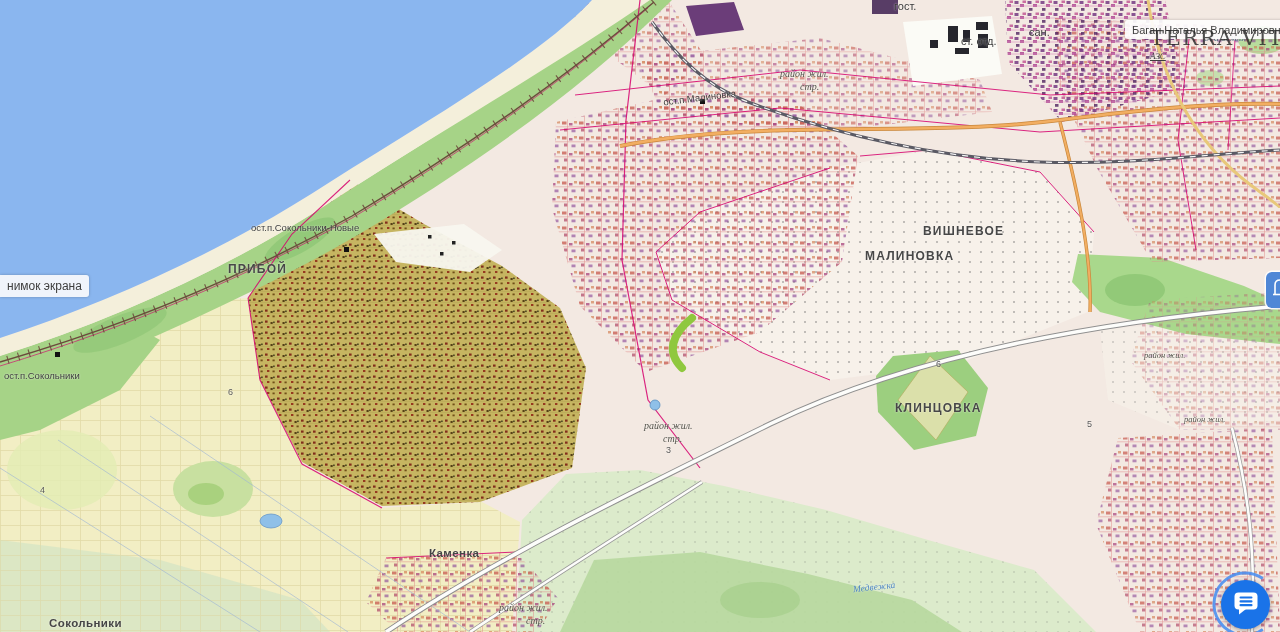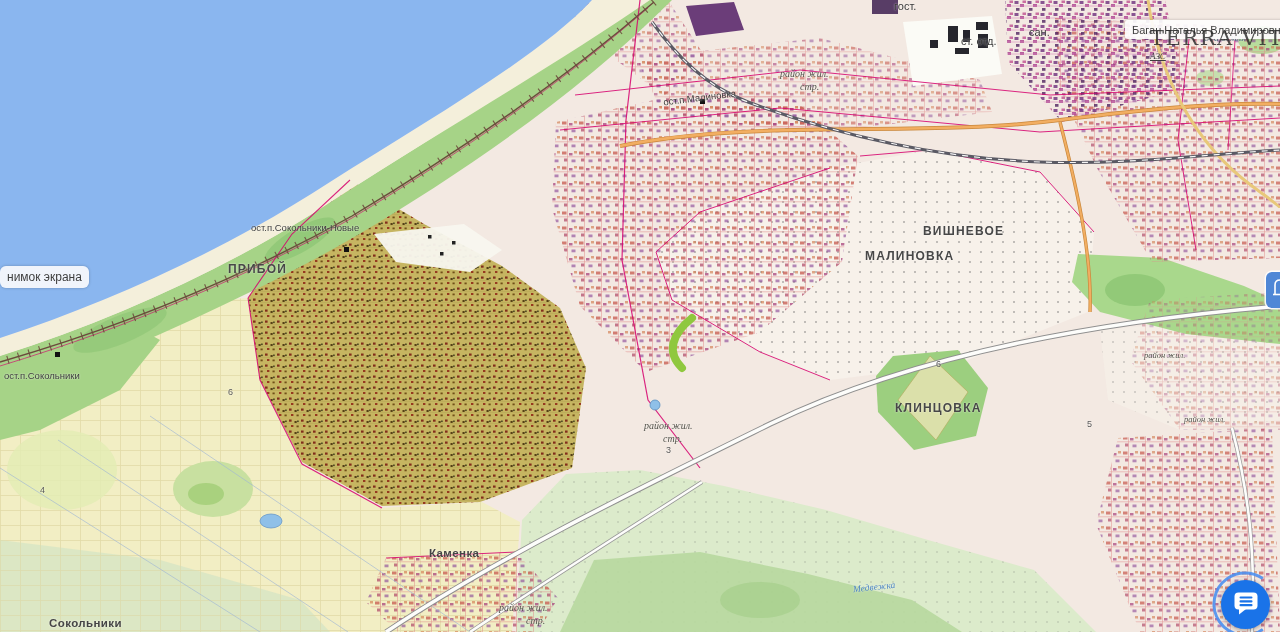--- a/index.html
+++ b/index.html
@@ -20,21 +20,21 @@
   .tiny-i{font-family:"Liberation Serif",serif;font-style:italic;font-size:9px;color:#3f3f3f;text-decoration:underline;}
   .hydro{font-family:"Liberation Serif",serif;font-style:italic;font-size:9.5px;color:#4e86c2;}
   .geo{font-family:"Liberation Serif",serif;font-style:italic;font-size:10.5px;color:#5c7387;}
   .num{font-size:9px;color:#5a5a5a;}
   
   .tooltip{
     position:absolute;background:rgba(248,250,252,.92);color:#3f3f3f;
     font-size:12px;padding:4px 7px;box-shadow:0 0 3px rgba(0,0,0,.25);
     border-radius:3px;white-space:nowrap;z-index:20;
   }
-  #screenshot-tooltip{left:0;top:266px;border-top-left-radius:0;border-bottom-left-radius:0;border-radius:6px;}
+  #screenshot-tooltip{left:0;top:275px;border-top-left-radius:0;border-bottom-left-radius:0;}
   #owner-tooltip{
     left:1125px;top:20px;width:146px;height:11px;overflow:hidden;
     font-size:11px;background:rgba(253,253,253,.93);z-index:20;
   }
   #watermark{
     position:absolute;left:1150px;top:26px;z-index:30;
     font-family:"DejaVu Serif",serif;font-size:21px;letter-spacing:1.5px;
     color:rgba(42,42,42,.82);white-space:nowrap;pointer-events:none;
   }
   #poi-icon{

